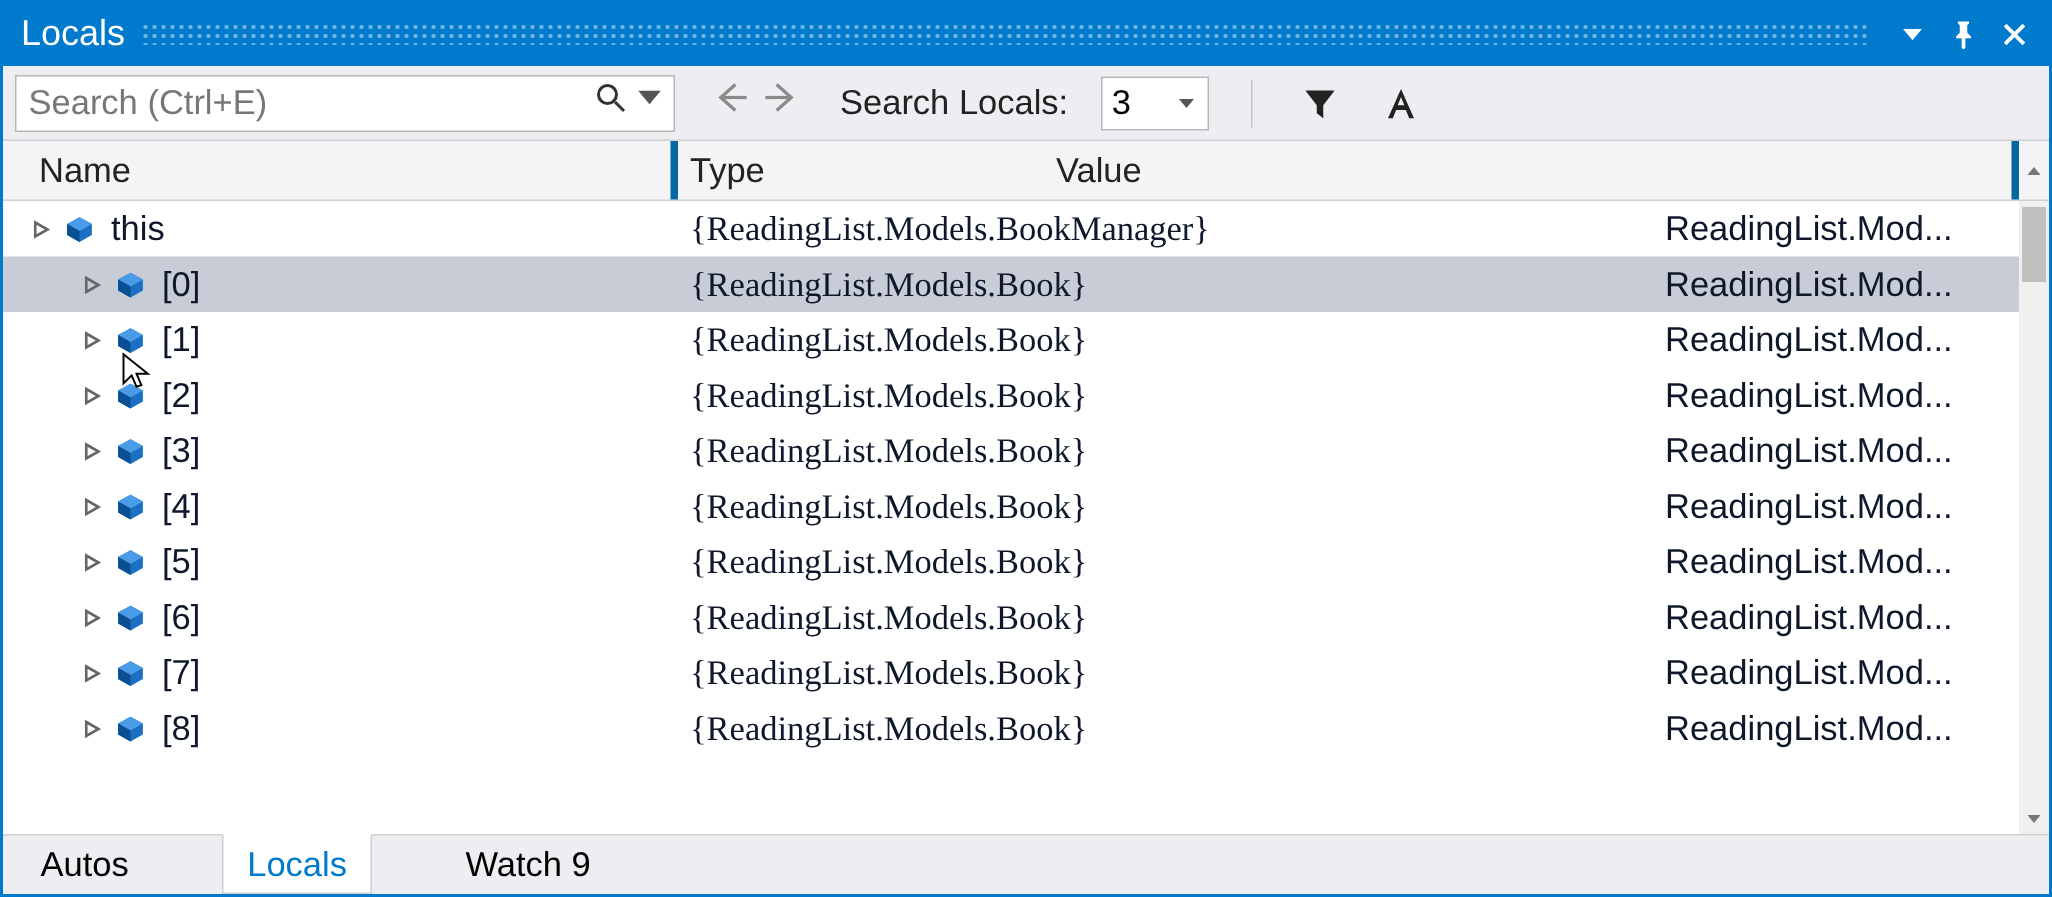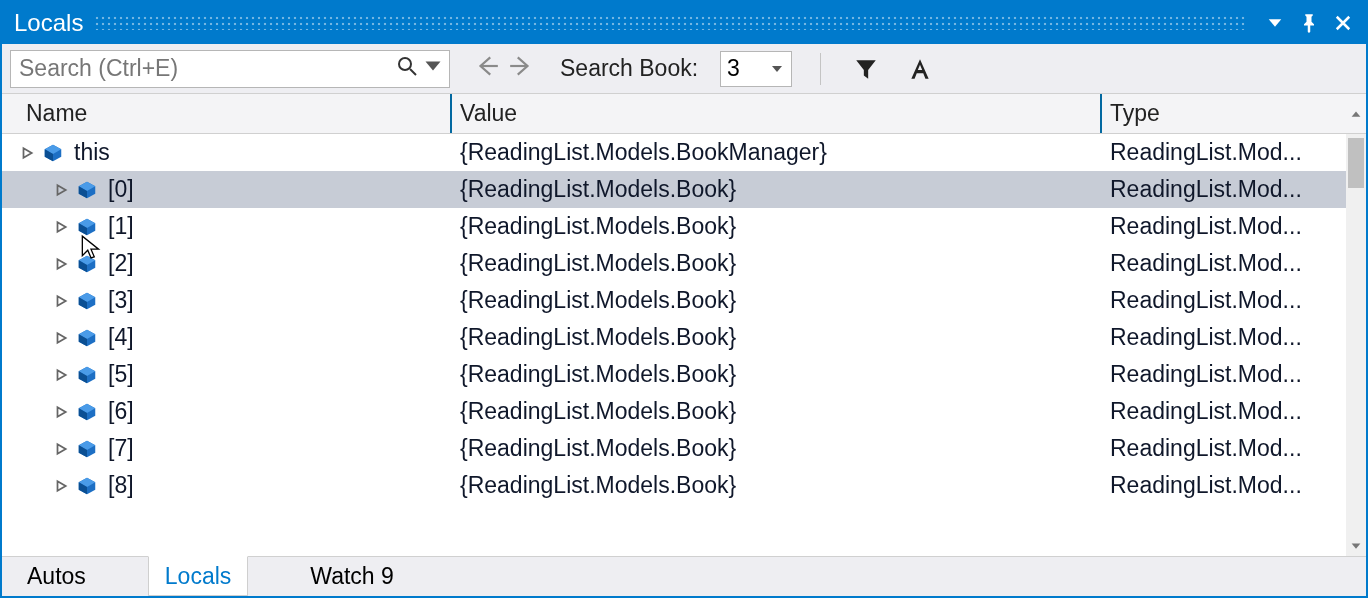--- a/index.html
+++ b/index.html
@@ -122,21 +122,21 @@
     background: #f4f4f6;
     border-bottom: 1px solid #d0d0d0;
     padding-left: 16px;
   }
   .col-header {
     display: flex;
     align-items: center;
     padding: 0 8px;
     font-size: 23px;
     color: #222;
-    border-right: 2px solid #0369a1;
+    border-right: 5px solid #0369a1;
   }
   .col-name  { width: 434px; }
   .col-value { width: 650px; }
   .col-type  { flex: 1 1 auto; border-right:none;}
   .header-scroll-up {
     width: 20px;
     display:flex; align-items:center; justify-content:center;
     color:#777;
   }
 
@@ -160,21 +160,21 @@
     padding-left: 16px;
     white-space: nowrap;
   }
   .row.selected { background:#c7ccd6; }
   .cell-name {
     width: 434px;
     display:flex;
     align-items:center;
     overflow:hidden;
   }
-  .cell-value { width: 650px; padding-left:8px; overflow:hidden; text-overflow:ellipsis;}
+  .cell-value { width: 650px; padding-left:8px; overflow:hidden; text-overflow:ellipsis;font-family:Liberation Serif, serif;}
   .cell-type  { flex:1 1 auto; padding-left:8px; overflow:hidden; text-overflow:ellipsis; }
   .indent-0 { width: 0px; }
   .indent-1 { width: 34px; }
   .indent { display:inline-block; height:1px; }
 
   .expander {
     width: 18px; height: 18px;
     display:inline-flex; align-items:center; justify-content:center;
     margin-right: 6px;
     flex-shrink:0;
@@ -295,21 +295,21 @@
           </svg>
       </span>
       <span>
         <svg viewBox="0 0 24 24">
             <path d="M9 4 L18 12 L9 20" fill="none" stroke="currentColor" stroke-width="2"></path>
             <path d="M18 12 H2" stroke="currentColor" stroke-width="2"></path>
           </svg>
       </span>
     </div>
 
-    <span class="toolbar-label">Search Book:</span>
+    <span class="toolbar-label">Search Locals:</span>
     <div class="depth-select">
       <span>3</span>
       <svg viewBox="0 0 16 16">
           <path d="M3 5 L8 11 L13 5 Z" fill="currentColor"></path>
         </svg>
     </div>
 
     <div class="toolbar-sep"></div>
 
     <span class="toolbar-icon">
@@ -319,22 +319,22 @@
     </span>
     <span class="toolbar-icon">
       <svg viewBox="0 0 24 24">
           <path d="M12 3 L4 21 H7 L9 16 H15 L17 21 H20 L12 3 Z M10 13 L12 8 L14 13 Z" fill="#222"></path>
         </svg>
     </span>
   </div>
 
   <div class="grid-header">
     <div class="col-header col-name">Name</div>
+    <div class="col-header col-type">Type</div>
     <div class="col-header col-value">Value</div>
-    <div class="col-header col-type">Type</div>
     <div class="header-scroll-up">
       <svg viewBox="0 0 16 16" width="14" height="14">
           <path d="M3 11 L8 5 L13 11 Z" fill="currentColor"></path>
         </svg>
     </div>
   </div>
 
   <div class="grid-body">
     <div class="rows" id="rows-container">
         <div class="row">

